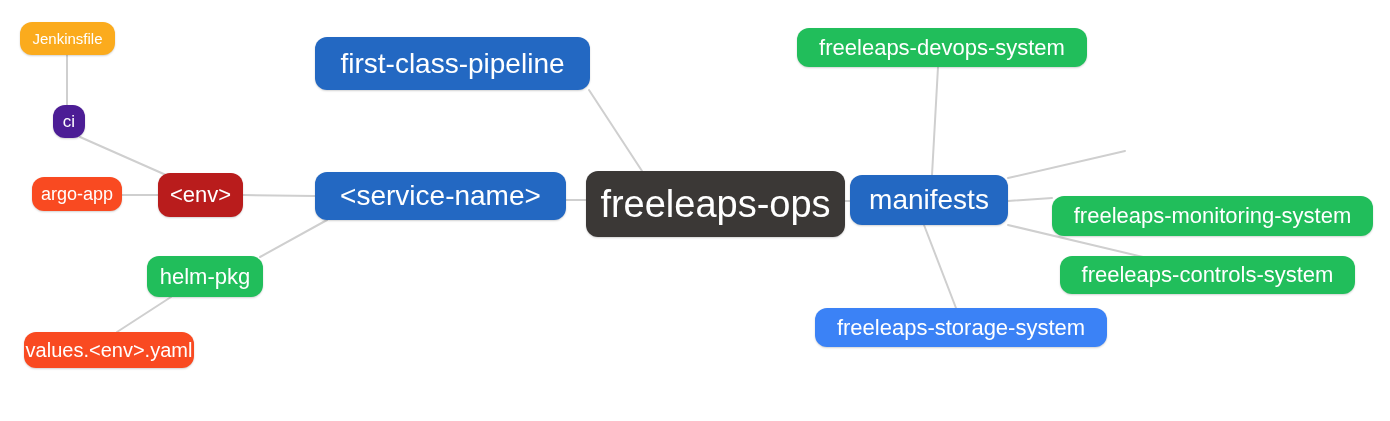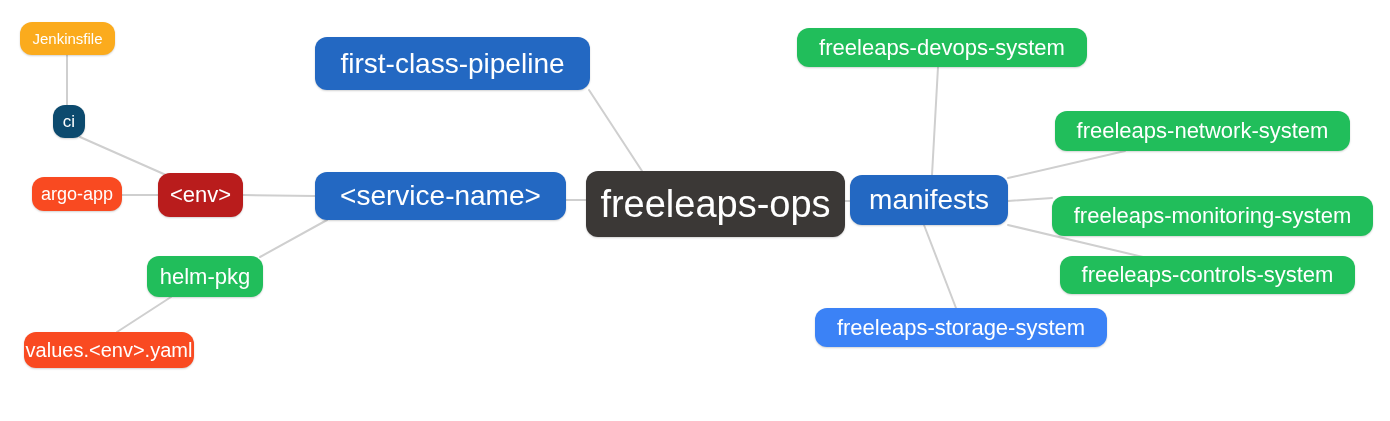--- a/index.html
+++ b/index.html
@@ -55,22 +55,21 @@
       <line x1="924" y1="225" x2="956" y2="308" stroke="#CFCFCF" stroke-width="2" stroke-linecap="round"></line>
     </svg>
   <div class="node-layer">
       <div class="node" style="left: 586px; top: 171px; width: 259px; height: 66px; background: rgb(59, 56, 54); color: rgb(255, 255, 255); font-size: 38px;">freeleaps-ops</div>
       <div class="node" style="left: 315px; top: 37px; width: 275px; height: 53px; background: rgb(35, 104, 194); color: rgb(255, 255, 255); font-size: 28px;">first-class-pipeline</div>
       <div class="node" style="left: 315px; top: 172px; width: 251px; height: 48px; background: rgb(35, 104, 194); color: rgb(255, 255, 255); font-size: 28px;">&lt;service-name&gt;</div>
       <div class="node" style="left: 850px; top: 175px; width: 158px; height: 50px; background: rgb(35, 104, 194); color: rgb(255, 255, 255); font-size: 28px;">manifests</div>
       <div class="node" style="left: 158px; top: 173px; width: 85px; height: 44px; background: #b91c1c; color: rgb(255, 255, 255); font-size: 22px;">&lt;env&gt;</div>
       <div class="node" style="left: 147px; top: 256px; width: 116px; height: 41px; background: rgb(33, 190, 91); color: rgb(255, 255, 255); font-size: 22px;">helm-pkg</div>
       <div class="node" style="left: 797px; top: 28px; width: 290px; height: 39px; background: rgb(33, 190, 91); color: rgb(255, 255, 255); font-size: 22px;">freeleaps-devops-system</div>
-      <div class="node" style="left: 1055px; top: 111px; width: 295px; height: 40px; background: rgb(33, 190, 91); color: rgb(255, 255, 255); font-size: 22px;">freeleaps-network-system</div>
       <div class="node" style="left: 1052px; top: 196px; width: 321px; height: 40px; background: rgb(33, 190, 91); color: rgb(255, 255, 255); font-size: 22px;">freeleaps-monitoring-system</div>
       <div class="node" style="left: 1060px; top: 256px; width: 295px; height: 38px; background: rgb(33, 190, 91); color: rgb(255, 255, 255); font-size: 22px;">freeleaps-controls-system</div>
       <div class="node" style="left: 815px; top: 308px; width: 292px; height: 39px; background: #3b82f6; color: rgb(255, 255, 255); font-size: 22px;">freeleaps-storage-system</div>
-      <div class="node" style="left: 53px; top: 105px; width: 32px; height: 33px; background: #0c4a6e; color: rgb(255, 255, 255); font-size: 17px;">ci</div>
+      <div class="node" style="left: 53px; top: 105px; width: 32px; height: 33px; background: #4c1d95; color: rgb(255, 255, 255); font-size: 17px;">ci</div>
       <div class="node" style="left: 32px; top: 177px; width: 90px; height: 34px; background: rgb(249, 74, 33); color: rgb(255, 255, 255); font-size: 18px;">argo-app</div>
       <div class="node" style="left: 24px; top: 332px; width: 170px; height: 36px; background: rgb(249, 74, 33); color: rgb(255, 255, 255); font-size: 20px;">values.&lt;env&gt;.yaml</div>
       <div class="node" style="left: 20px; top: 22px; width: 95px; height: 33px; background: rgb(251, 171, 29); color: rgb(255, 255, 255); font-size: 15px;">Jenkinsfile</div>
     </div>
 </div>
 
 </body></html>

